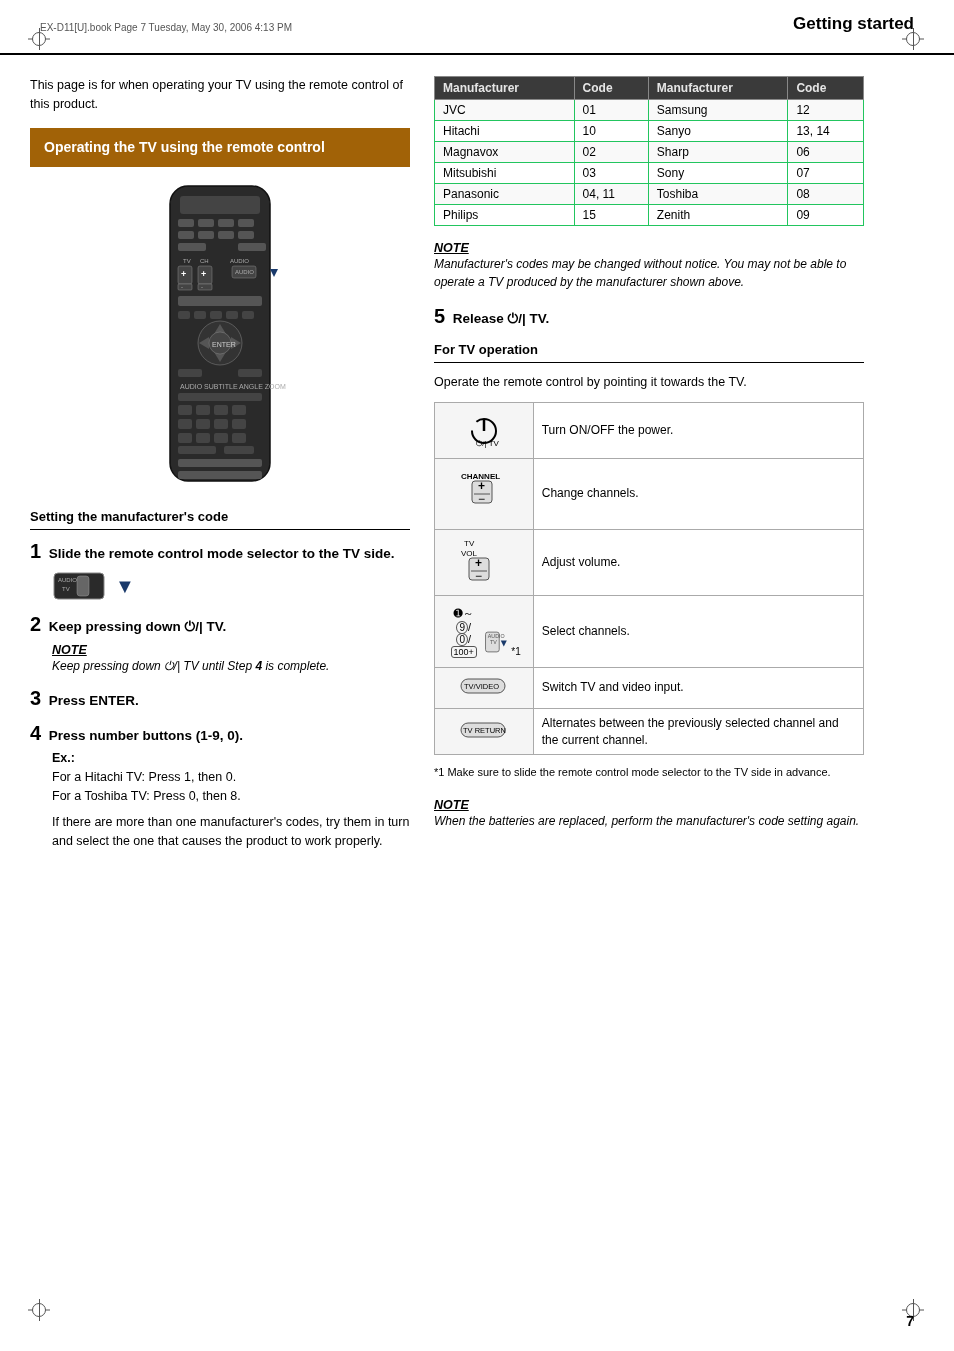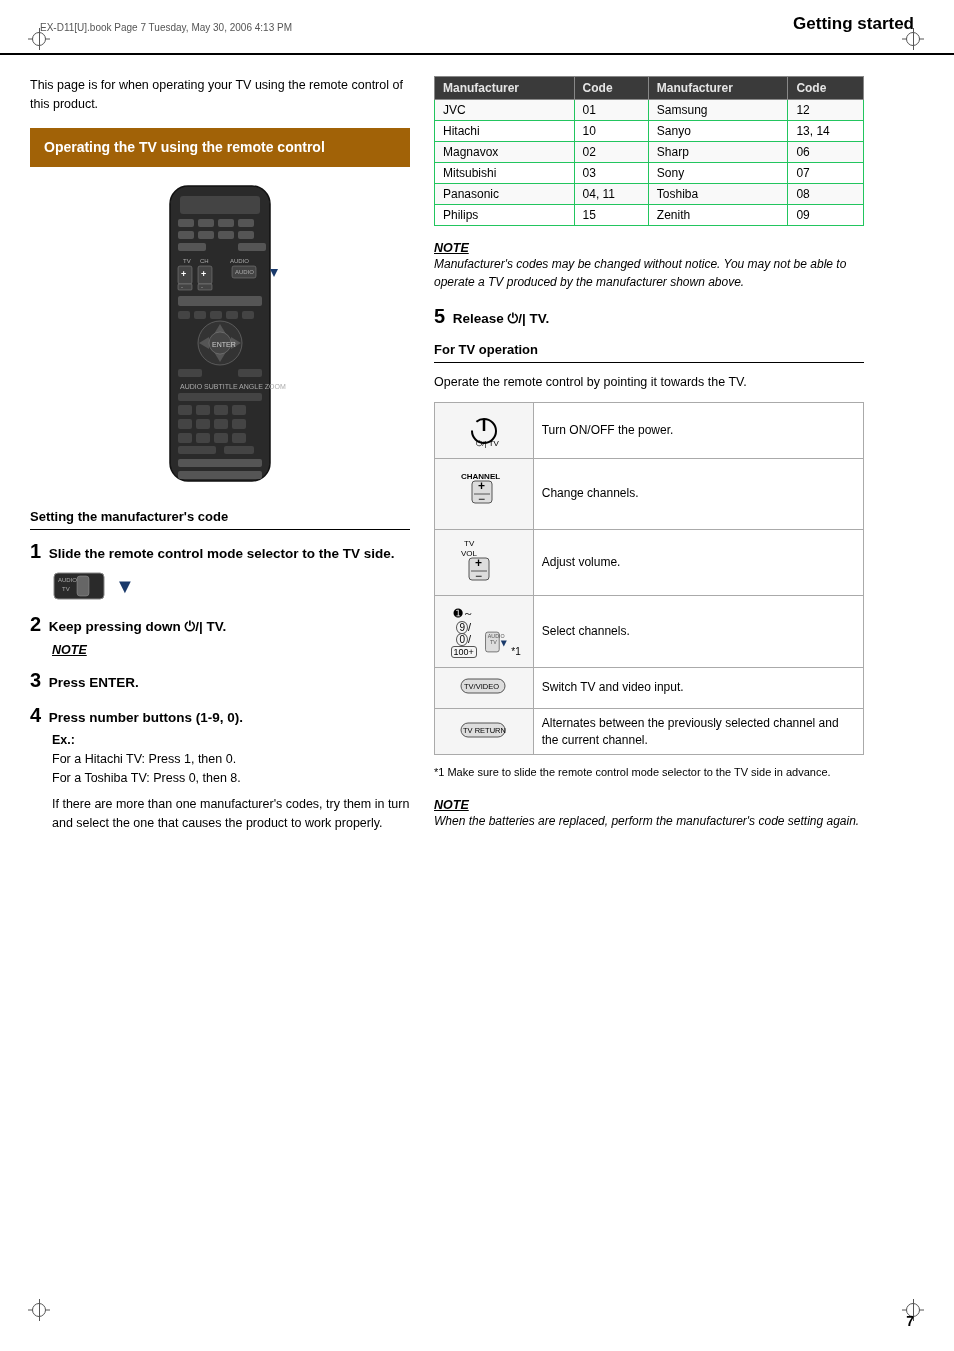--- a/index.html
+++ b/index.html
@@ -356,20 +356,21 @@
         </svg>
         <span style="font-size:20px; color:#1a3a6b;">▼</span>
       </div>
     </div>
 
     <div class="step">
       <span class="step-num">2</span>
       <span class="step-text">Keep pressing down ⏻/| TV.</span>
       <div class="note-block" style="margin-left:22px; margin-top:6px;">
         <span class="note-title">NOTE</span>
+        <p class="note-text">Keep pressing down ⏻/| TV until Step <span style="font-weight:bold;">4</span> is complete.</p>
       </div>
     </div>
 
     <div class="step">
       <span class="step-num">3</span>
       <span class="step-text">Press ENTER.</span>
     </div>
 
     <div class="step">
       <span class="step-num">4</span>

